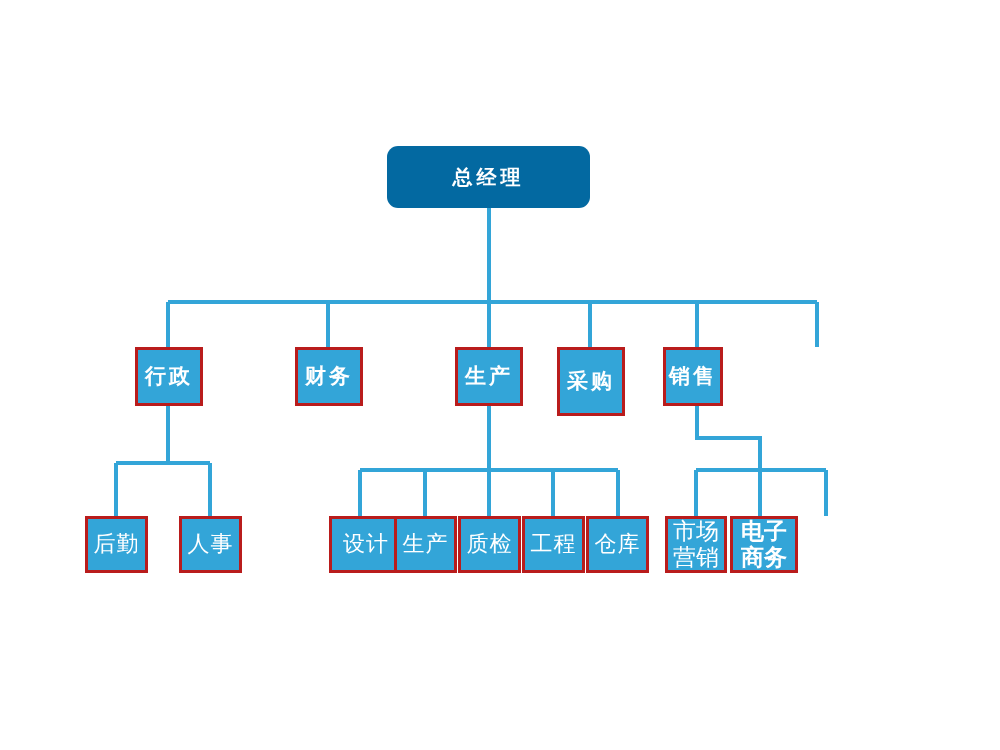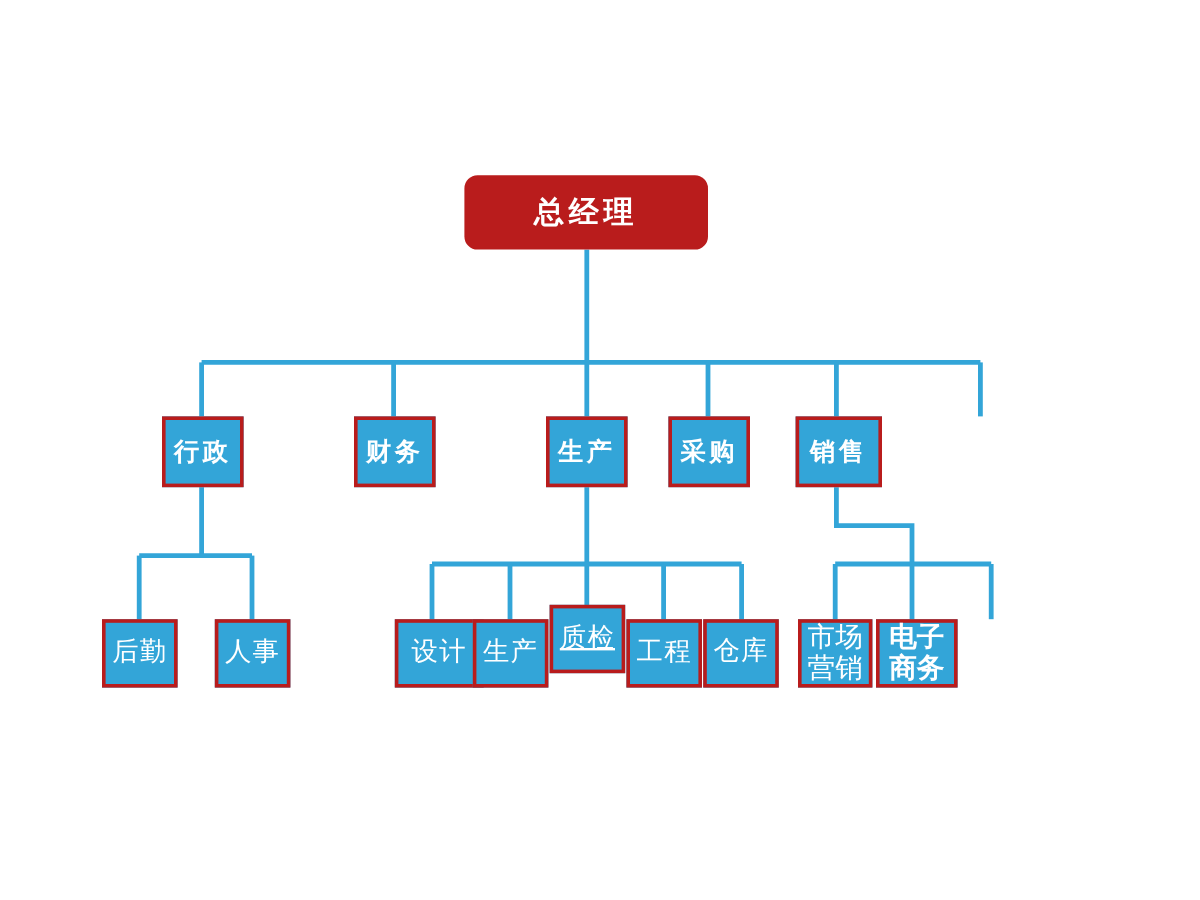--- a/index.html
+++ b/index.html
@@ -34,24 +34,24 @@
     text-align: center;
     color: #ffffff;
     background: #33A5D8;
     border: 3px solid #b91c1c;
     line-height: 1.12;
     letter-spacing: 1px;
     white-space: pre-line;
     z-index: 2;
   }
   .node.root {
-    background: #b91c1c;
+    background: #0369a1;
     border: none;
     border-radius: 11px;
-    font-size: 25px;
+    font-size: 20px;
     font-weight: bold;
     letter-spacing: 4px;
   }
   .node.level2 {
     font-size: 21px;
     font-weight: bold;
     letter-spacing: 3px;
   }
   .node.level3 {
     font-size: 22px;
@@ -101,30 +101,30 @@
       <path d="M760,470 L760,516"></path>
       <path d="M826,470 L826,516"></path>
     </g>
   </svg>
 
   <div class="node root" style="left:387px; top:146px; width:203px; height:62px;">总经理</div>
 
   <div class="node level2" style="left:135px; top:347px; width:68px; height:59px;">行政</div>
   <div class="node level2" style="left:295px; top:347px; width:68px; height:59px;">财务</div>
   <div class="node level2" style="left:455px; top:347px; width:68px; height:59px;">生产</div>
-  <div class="node level2" style="left:557px; top:347px; width:68px; height:59px;">采购</div>
-  <div class="node level2" style="left:663px; top:347px; width:72px; height:59px;">销售</div>
+  <div class="node level2" style="left:557px; top:347px; width:68px; height:69px;">采购</div>
+  <div class="node level2" style="left:663px; top:347px; width:60px; height:59px;">销售</div>
 
   <div class="node level3" style="left:85px; top:516px; width:63px; height:57px;">后勤</div>
   <div class="node level3" style="left:179px; top:516px; width:63px; height:57px;">人事</div>
 
   <div class="node level3" style="left:329px; top:516px; width:74px; height:57px;">设计</div>
   <div class="node level3" style="left:394px; top:516px; width:63px; height:57px;">生产</div>
-  <div class="node level3" style="left:458px; top:504px; width:63px; height:57px;text-decoration:underline;">质检</div>
+  <div class="node level3" style="left:458px; top:516px; width:63px; height:57px;">质检</div>
   <div class="node level3" style="left:522px; top:516px; width:63px; height:57px;">工程</div>
-  <div class="node level3" style="left:586px; top:516px; width:63px; height:57px;font-family:Liberation Mono, monospace;">仓库</div>
+  <div class="node level3" style="left:586px; top:516px; width:63px; height:57px;">仓库</div>
 
   <div class="node level3 two-line" style="left:665px; top:516px; width:62px; height:57px;">市场
 营销</div>
   <div class="node level3 two-line" style="left:730px; top:516px; width:68px; height:57px;font-weight:bold;">电子
 商务</div>
 
 </div>
 
 </body></html>

